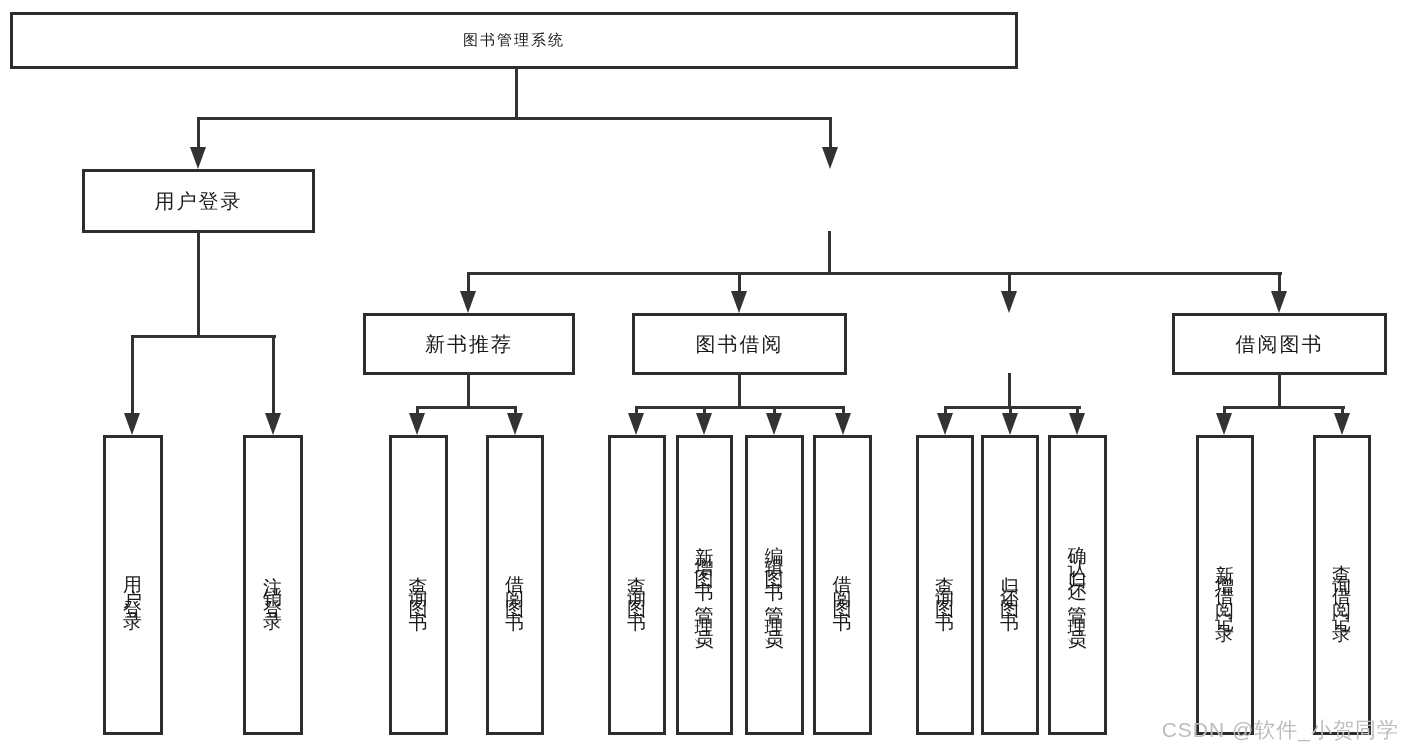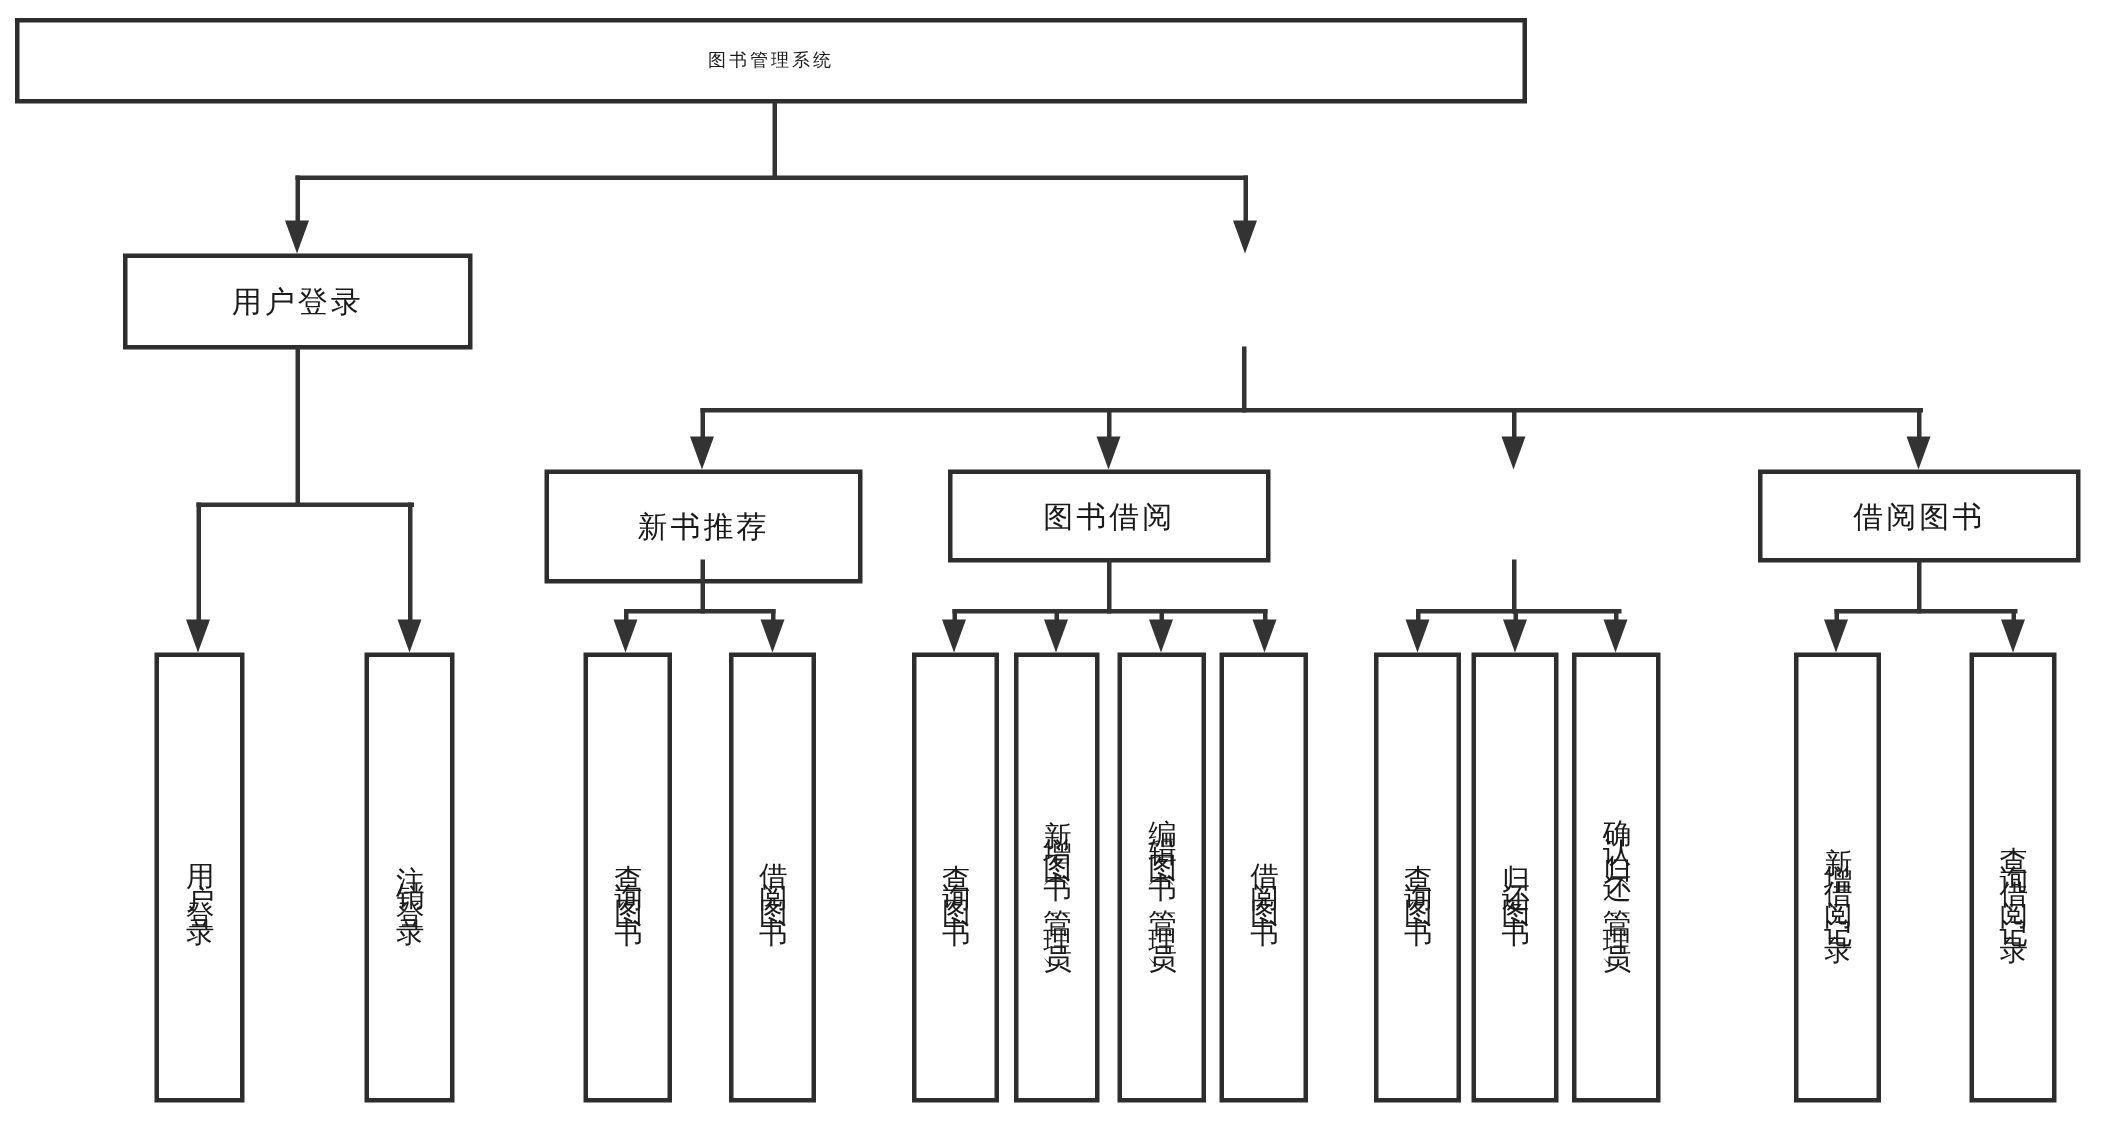--- a/index.html
+++ b/index.html
@@ -22,21 +22,21 @@
     display: flex;
     align-items: center;
     justify-content: center;
     color: #1a1a1a;
   }
   .hbox span {
     font-size: 20px;
     letter-spacing: 2px;
     white-space: nowrap;
   }
-  .root-box span { font-size: 12px; letter-spacing: 2px; }
+  .root-box span { font-size: 15px; letter-spacing: 2px; }
   .leaf span {
     writing-mode: vertical-rl;
     text-orientation: mixed;
     font-size: 19px;
     line-height: 1;
     letter-spacing: 12px;
     white-space: nowrap;
   }
   .vline, .hline {
     position: absolute;
@@ -66,21 +66,21 @@
 <div id="canvas">
 
   <div class="box root-box" style="left:10px;top:12px;width:1008px;height:57px">
     <span>图书管理系统</span>
   </div>
 
   <div class="box hbox" style="left:82px;top:169px;width:233px;height:64px">
     <span>用户登录</span>
   </div>
 
-  <div class="box hbox" style="left:363px;top:313px;width:212px;height:76px">
+  <div class="box hbox" style="left:363px;top:313px;width:212px;height:62px">
     <span>新书推荐</span>
   </div>
   <div class="box hbox" style="left:632px;top:313px;width:215px;height:62px">
     <span>图书借阅</span>
   </div>
   <div class="box hbox" style="left:1172px;top:313px;width:215px;height:62px">
     <span>借阅图书</span>
   </div>
 
   <div class="box leaf" style="left:103px;top:435px;width:60px;height:300px">
@@ -179,14 +179,15 @@
   <div class="vline" style="left:1076px;top:406px;width:3px;height:9px"></div>
   <div class="arrow" style="left:1069px;top:413px"></div>
 
   <div class="vline" style="left:1278px;top:373px;width:3px;height:36px"></div>
   <div class="hline" style="left:1223px;top:406px;width:122px;height:3px"></div>
   <div class="vline" style="left:1223px;top:406px;width:3px;height:9px"></div>
   <div class="arrow" style="left:1216px;top:413px"></div>
   <div class="vline" style="left:1341px;top:406px;width:3px;height:9px"></div>
   <div class="arrow" style="left:1334px;top:413px"></div>
 
+  <div class="watermark">CSDN @软件_小贺同学</div>
 
 </div>
 
 </body></html>

